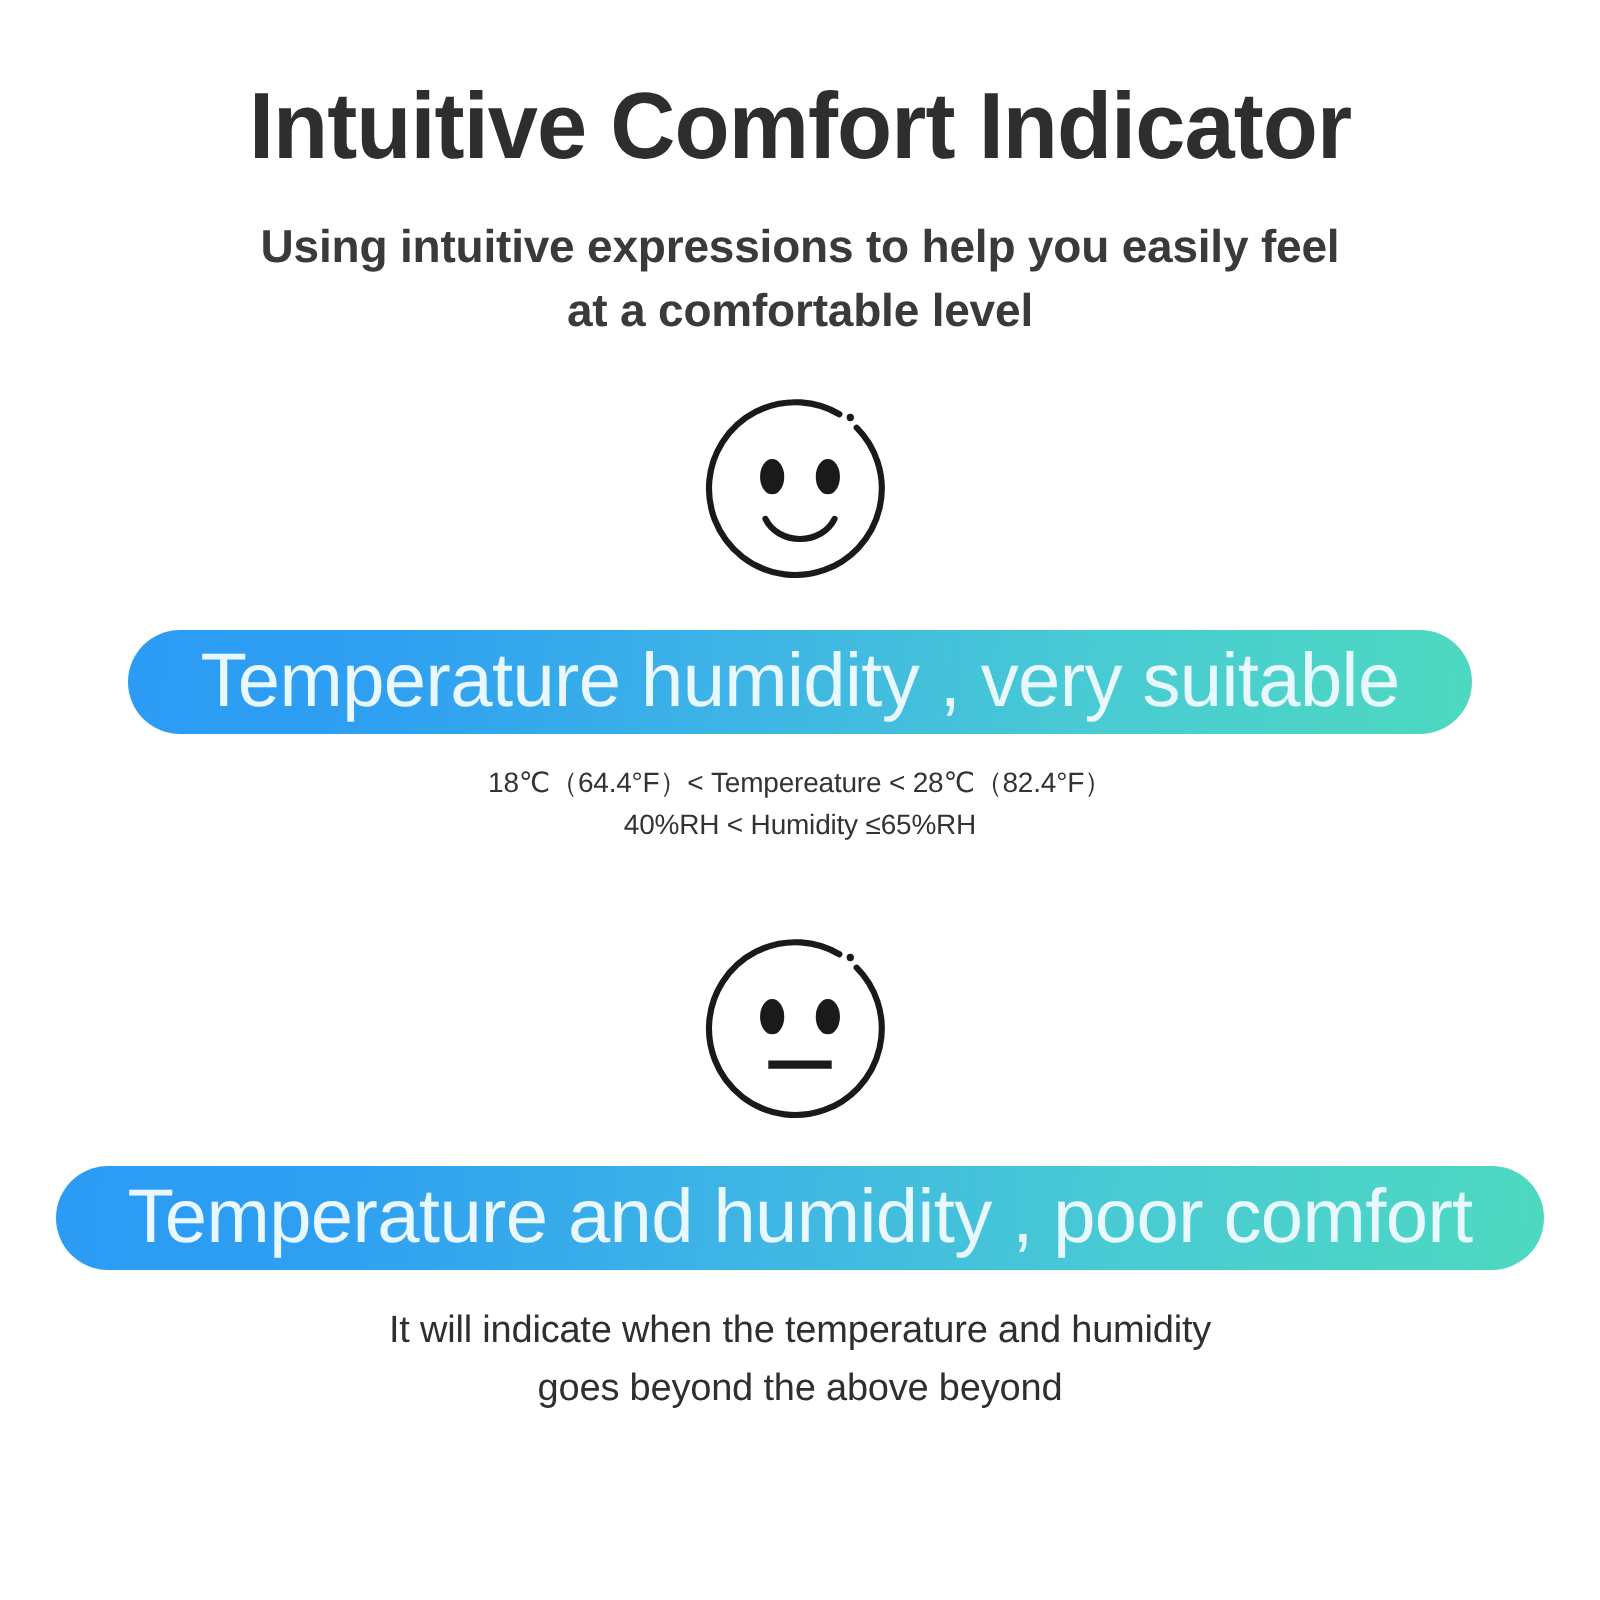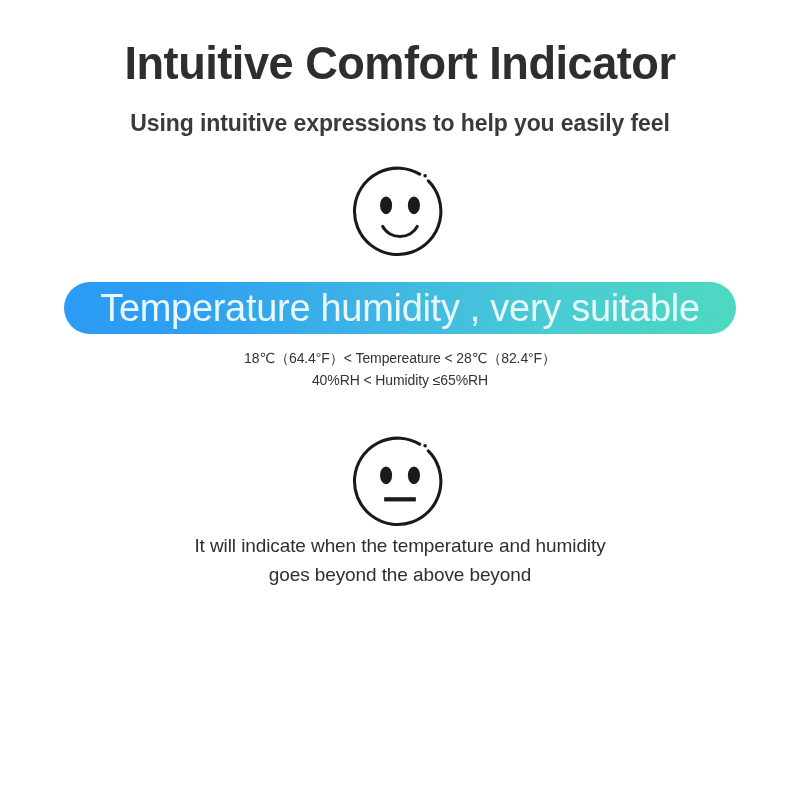--- a/index.html
+++ b/index.html
@@ -94,37 +94,39 @@
     font-size: 14px;
     color: #333333;
     text-align: center;
     line-height: 1.52;
     letter-spacing: -0.1px;
   }
 
   .detail-line { display: block; }
 
   .caption {
+    margin-top: 16px;
     font-size: 19px;
     color: #2f2f2f;
     text-align: center;
     line-height: 1.55;
     letter-spacing: -0.1px;
     font-weight: 500;
   }
 </style>
 </head>
 <body>
 
 <div class="page">
 
   <h1 class="page-title">Intuitive Comfort Indicator</h1>
 
   <div class="subtitle">
     <div>Using intuitive expressions to help you easily feel</div>
+    <div>at a comfortable level</div>
   </div>
 
   <div class="face-wrap face-happy">
     <svg class="face-svg" width="96" height="96" viewBox="0 0 100 100">
 
       <path d="M 70.5 9.5 A 45 45 0 1 0 79.5 16.5" fill="none" stroke="#1a1a1a" stroke-width="3.2" stroke-linecap="round"></path>
 
       <circle cx="76.2" cy="11.2" r="1.9" fill="#1a1a1a"></circle>
 
       <ellipse cx="35.5" cy="42" rx="6.3" ry="9.2" fill="#1a1a1a"></ellipse>
@@ -150,19 +152,22 @@
 
       <circle cx="76.2" cy="11.2" r="1.9" fill="#1a1a1a"></circle>
 
       <ellipse cx="35.5" cy="42" rx="6.3" ry="9.2" fill="#1a1a1a"></ellipse>
       <ellipse cx="64.5" cy="42" rx="6.3" ry="9.2" fill="#1a1a1a"></ellipse>
 
       <line x1="33.5" y1="67" x2="66.5" y2="67" stroke="#1a1a1a" stroke-width="4.4" stroke-linecap="butt"></line>
     </svg>
   </div>
 
+  <div class="banner banner-neutral">
+    <span>Temperature and humidity , poor comfort</span>
+  </div>
 
   <div class="caption">
     <span class="detail-line">It will indicate when the temperature and humidity</span>
     <span class="detail-line">goes beyond the above beyond</span>
   </div>
 
 </div>
 
 </body></html>

